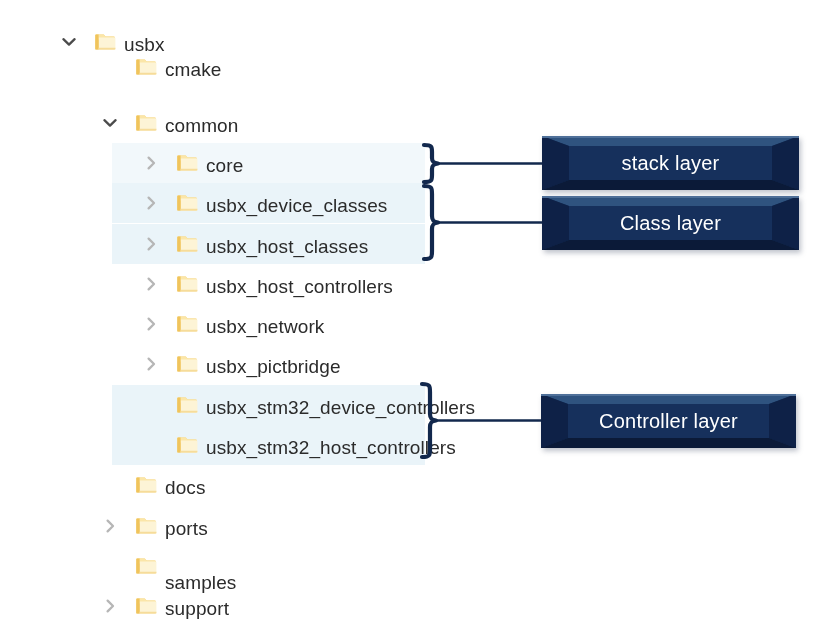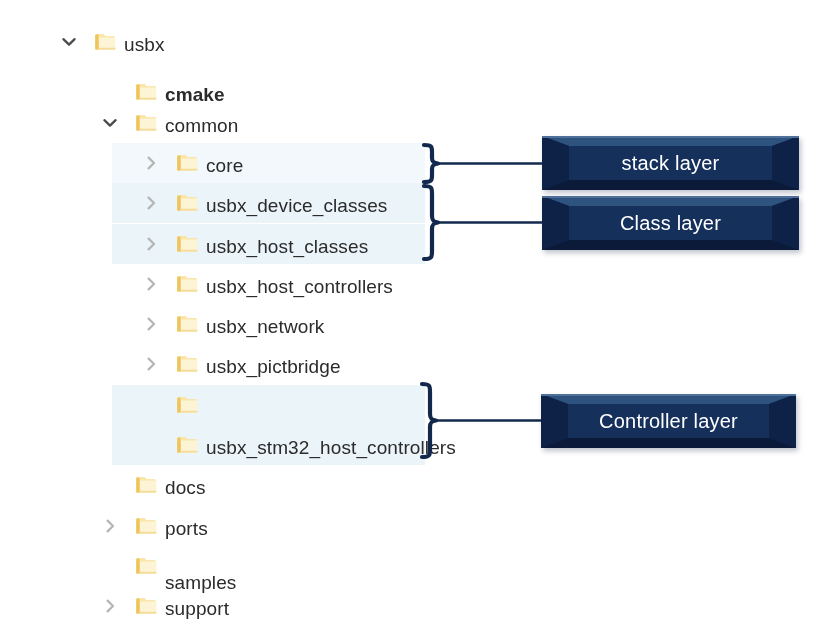--- a/index.html
+++ b/index.html
@@ -134,21 +134,21 @@
       <path d="M2.2 3.4 h2.4 v15.2 h-2.4 a0.9 0.9 0 0 1 -0.9 -0.9
                v-13.4 a0.9 0.9 0 0 1 0.9 -0.9 z" fill="#f0c45c"></path>
       <path d="M4.5 6.6 h16.2 l-0.7 11.9 a0.55 0.55 0 0 1 -0.55 0.52
                h-14.95 z" fill="#ffffff" opacity="0.0"></path>
       <path d="M4.6 18.6 h15.9 a0.9 0.9 0 0 0 0.9 -0.9 v-0.9
                h-16.8 z" fill="#f6dc9a"></path>
     </svg>
         </div>
         <div class="label" style="left: 124px; top: 13px;">usbx</div>
       </div>
-      <div class="tree-row" style="top: 72px; width: 440px; font-weight: bold;">
+      <div class="tree-row" style="top: 47px; width: 440px;">
         <div class="folder" style="left: 135px; top: 9px;">
     <svg width="22" height="22" viewBox="0 0 22 22">
       <path d="M2.2 3.4 h7.6 l1.7 2.1 h8.3 a0.9 0.9 0 0 1 0.9 0.9 v11.3
                a0.9 0.9 0 0 1 -0.9 0.9 h-17.6 a0.9 0.9 0 0 1 -0.9 -0.9
                v-13.4 a0.9 0.9 0 0 1 0.9 -0.9 z" fill="#f4cf72"></path>
       <path d="M2.2 3.4 h7.6 l1.7 2.1 h8.3 a0.9 0.9 0 0 1 0.9 0.9 v2.0
                h-19.4 v-4.1 a0.9 0.9 0 0 1 0.9 -0.9 z" fill="#fbe6a8"></path>
       <path d="M4.6 6.6 h15.9 a0.9 0.9 0 0 1 0.9 0.9 v10.2
                a0.9 0.9 0 0 1 -0.9 0.9 h-15.9 z" fill="#fdf4d6"></path>
       <path d="M2.2 3.4 h2.4 v15.2 h-2.4 a0.9 0.9 0 0 1 -0.9 -0.9
@@ -351,20 +351,21 @@
       <path d="M4.6 6.6 h15.9 a0.9 0.9 0 0 1 0.9 0.9 v10.2
                a0.9 0.9 0 0 1 -0.9 0.9 h-15.9 z" fill="#fdf4d6"></path>
       <path d="M2.2 3.4 h2.4 v15.2 h-2.4 a0.9 0.9 0 0 1 -0.9 -0.9
                v-13.4 a0.9 0.9 0 0 1 0.9 -0.9 z" fill="#f0c45c"></path>
       <path d="M4.5 6.6 h16.2 l-0.7 11.9 a0.55 0.55 0 0 1 -0.55 0.52
                h-14.95 z" fill="#ffffff" opacity="0.0"></path>
       <path d="M4.6 18.6 h15.9 a0.9 0.9 0 0 0 0.9 -0.9 v-0.9
                h-16.8 z" fill="#f6dc9a"></path>
     </svg>
         </div>
+        <div class="label" style="left: 206px; top: 13px;">usbx_stm32_device_controllers</div>
       </div>
       <div class="tree-row" style="top: 425px; width: 440px;">
         <div class="row-hl deep"></div>
         <div class="folder" style="left: 176px; top: 9px;">
     <svg width="22" height="22" viewBox="0 0 22 22">
       <path d="M2.2 3.4 h7.6 l1.7 2.1 h8.3 a0.9 0.9 0 0 1 0.9 0.9 v11.3
                a0.9 0.9 0 0 1 -0.9 0.9 h-17.6 a0.9 0.9 0 0 1 -0.9 -0.9
                v-13.4 a0.9 0.9 0 0 1 0.9 -0.9 z" fill="#f4cf72"></path>
       <path d="M2.2 3.4 h7.6 l1.7 2.1 h8.3 a0.9 0.9 0 0 1 0.9 0.9 v2.0
                h-19.4 v-4.1 a0.9 0.9 0 0 1 0.9 -0.9 z" fill="#fbe6a8"></path>

